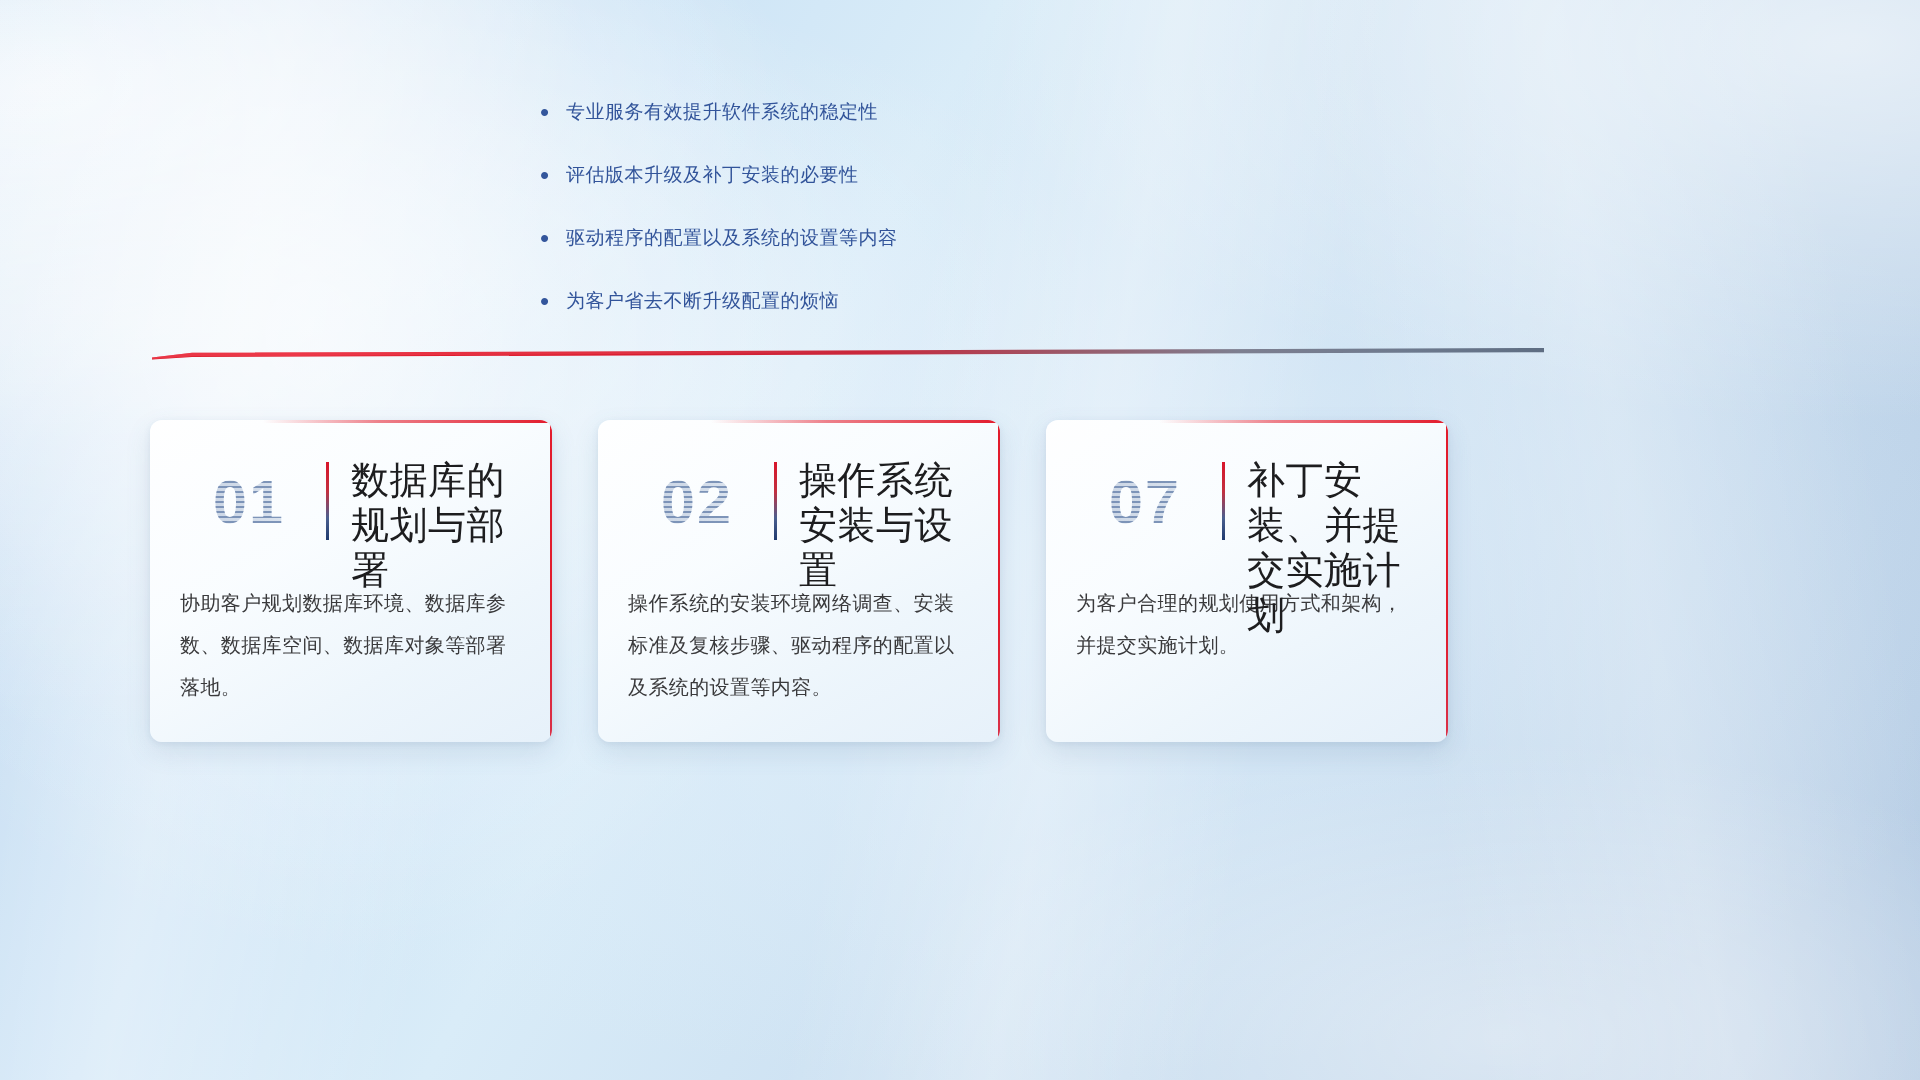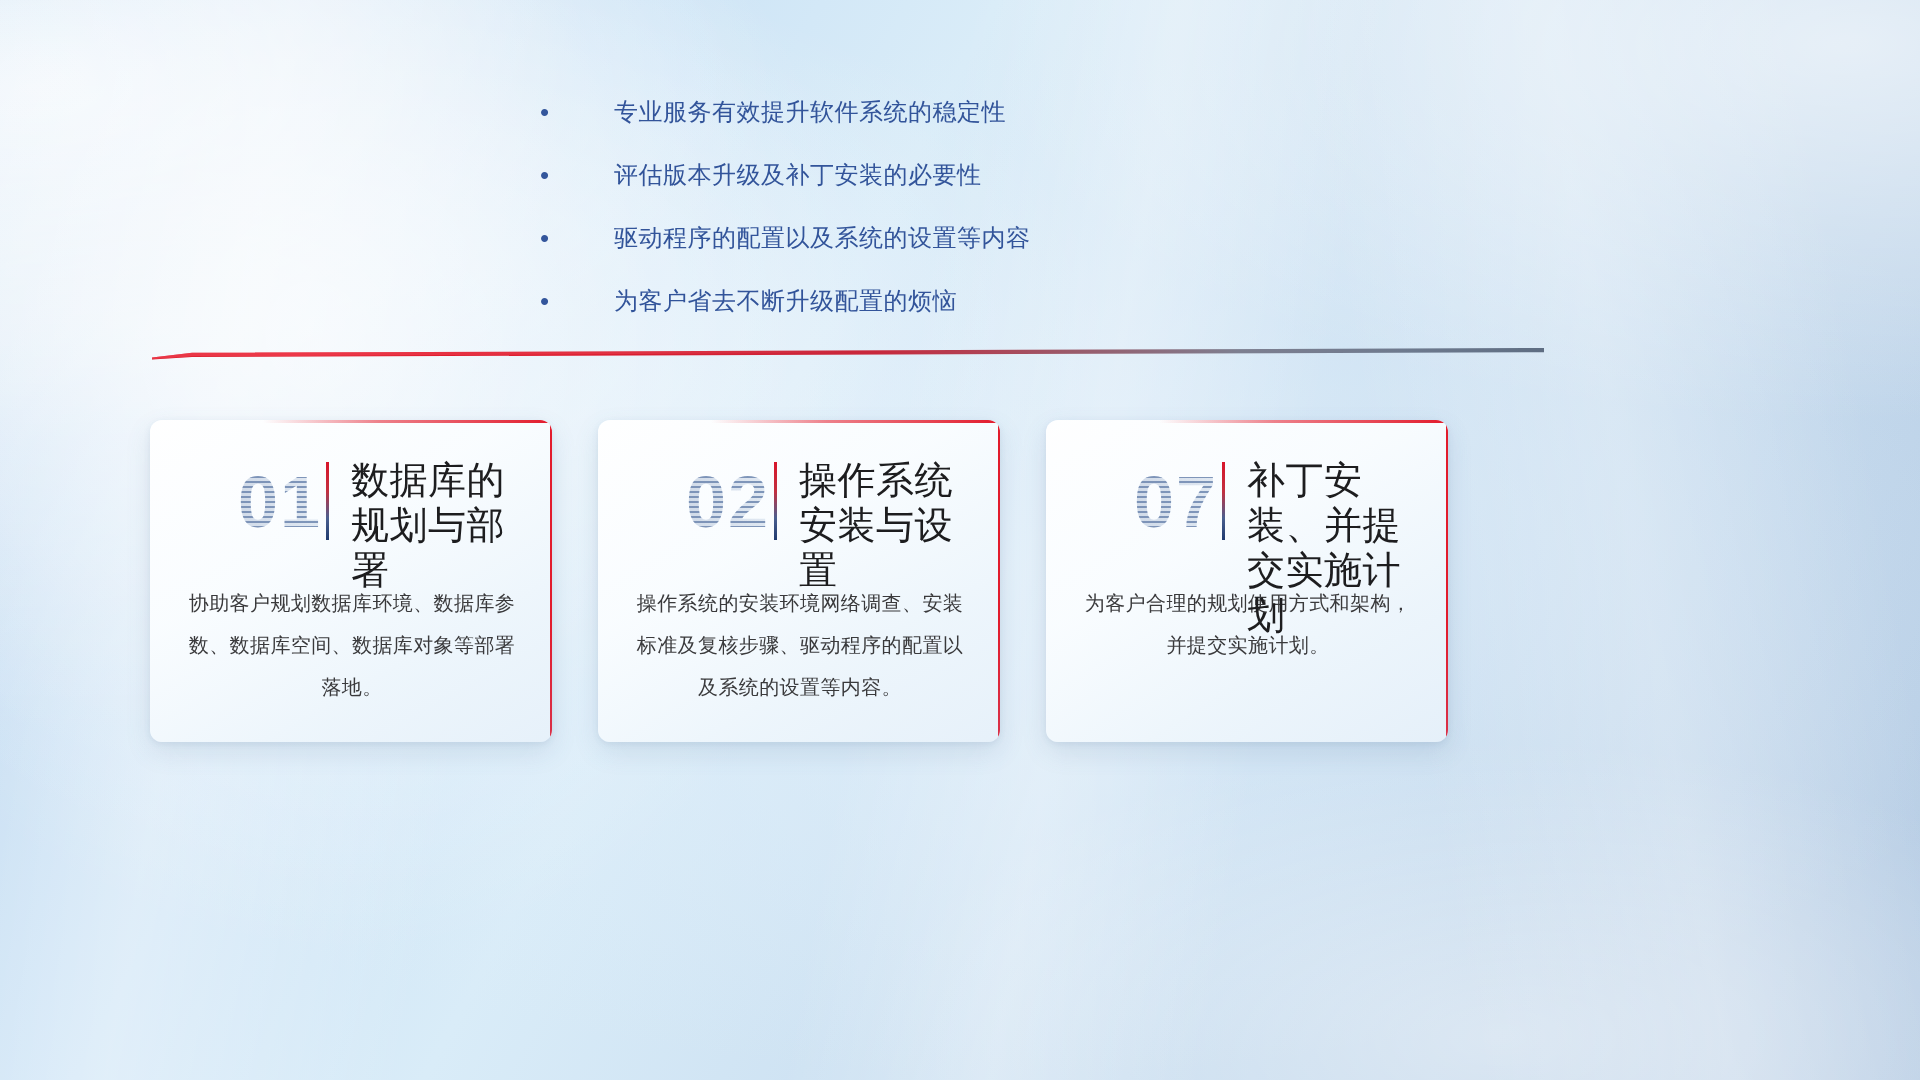--- a/index.html
+++ b/index.html
@@ -57,25 +57,24 @@
   .bullet-row{
     display:flex; align-items:flex-start;
     margin-bottom:23px;
   }
   .bullet-dot{
     width:26px; flex:0 0 26px;
     font-size:26px; line-height:40px;
     color:#33569c; text-align:left;
   }
   .bullet-text{
-    font-size:24px; line-height:40px;
+    font-size:19px; line-height:40px;
     color:#32549a;
     letter-spacing:.5px;
     font-weight:500;
-    margin-left:48px;
   }
 
   
   .divider-wrap{
     position:absolute; left:152px; top:348px;
     width:1392px; height:14px;
     z-index:4;
   }
 
   
@@ -113,37 +112,37 @@
   .card-head{
     position:relative;
     height:148px;
     padding:26px 22px 0 26px;
     display:flex; align-items:flex-start;
   }
   .card-num{
     position:relative;
     width:146px; flex:0 0 146px;
     height:112px;
-    font-size:72px;
+    font-size:61px;
     font-weight:700;
     line-height:112px;
     letter-spacing:2px;
     color:transparent;
     -webkit-background-clip:text;
     background-clip:text;
     background-image:
       repeating-linear-gradient(
         180deg,
         rgba(110,135,175,.85) 0px,
         rgba(110,135,175,.85) 2px,
         rgba(255,255,255,0) 2px,
         rgba(255,255,255,0) 5px
       ),
       linear-gradient(95deg, rgba(150,170,200,.55) 0%, rgba(190,205,225,.4) 100%);
-    text-align:right;
+    text-align:center;
     user-select:none;
   }
   .card-rule{
     width:3px;
     height:78px;
     margin:16px 22px 0 4px;
     flex:0 0 3px;
     background:linear-gradient(180deg,#d8152a 0%, #c23040 38%, #4a5f8f 72%, #1f3a6e 100%);
   }
   .card-title{
@@ -154,21 +153,20 @@
     font-weight:500;
     padding-top:12px;
     letter-spacing:.5px;
   }
   .card-body{
     padding:14px 28px 0 30px;
     font-size:20px;
     line-height:42px;
     color:#3a3a3c;
     letter-spacing:.4px;
-    text-align:center;
   }
 </style>
 </head>
 <body>
 
 <div id="stage">
 
   <div class="bullets">
 
     <div class="bullet-row">

